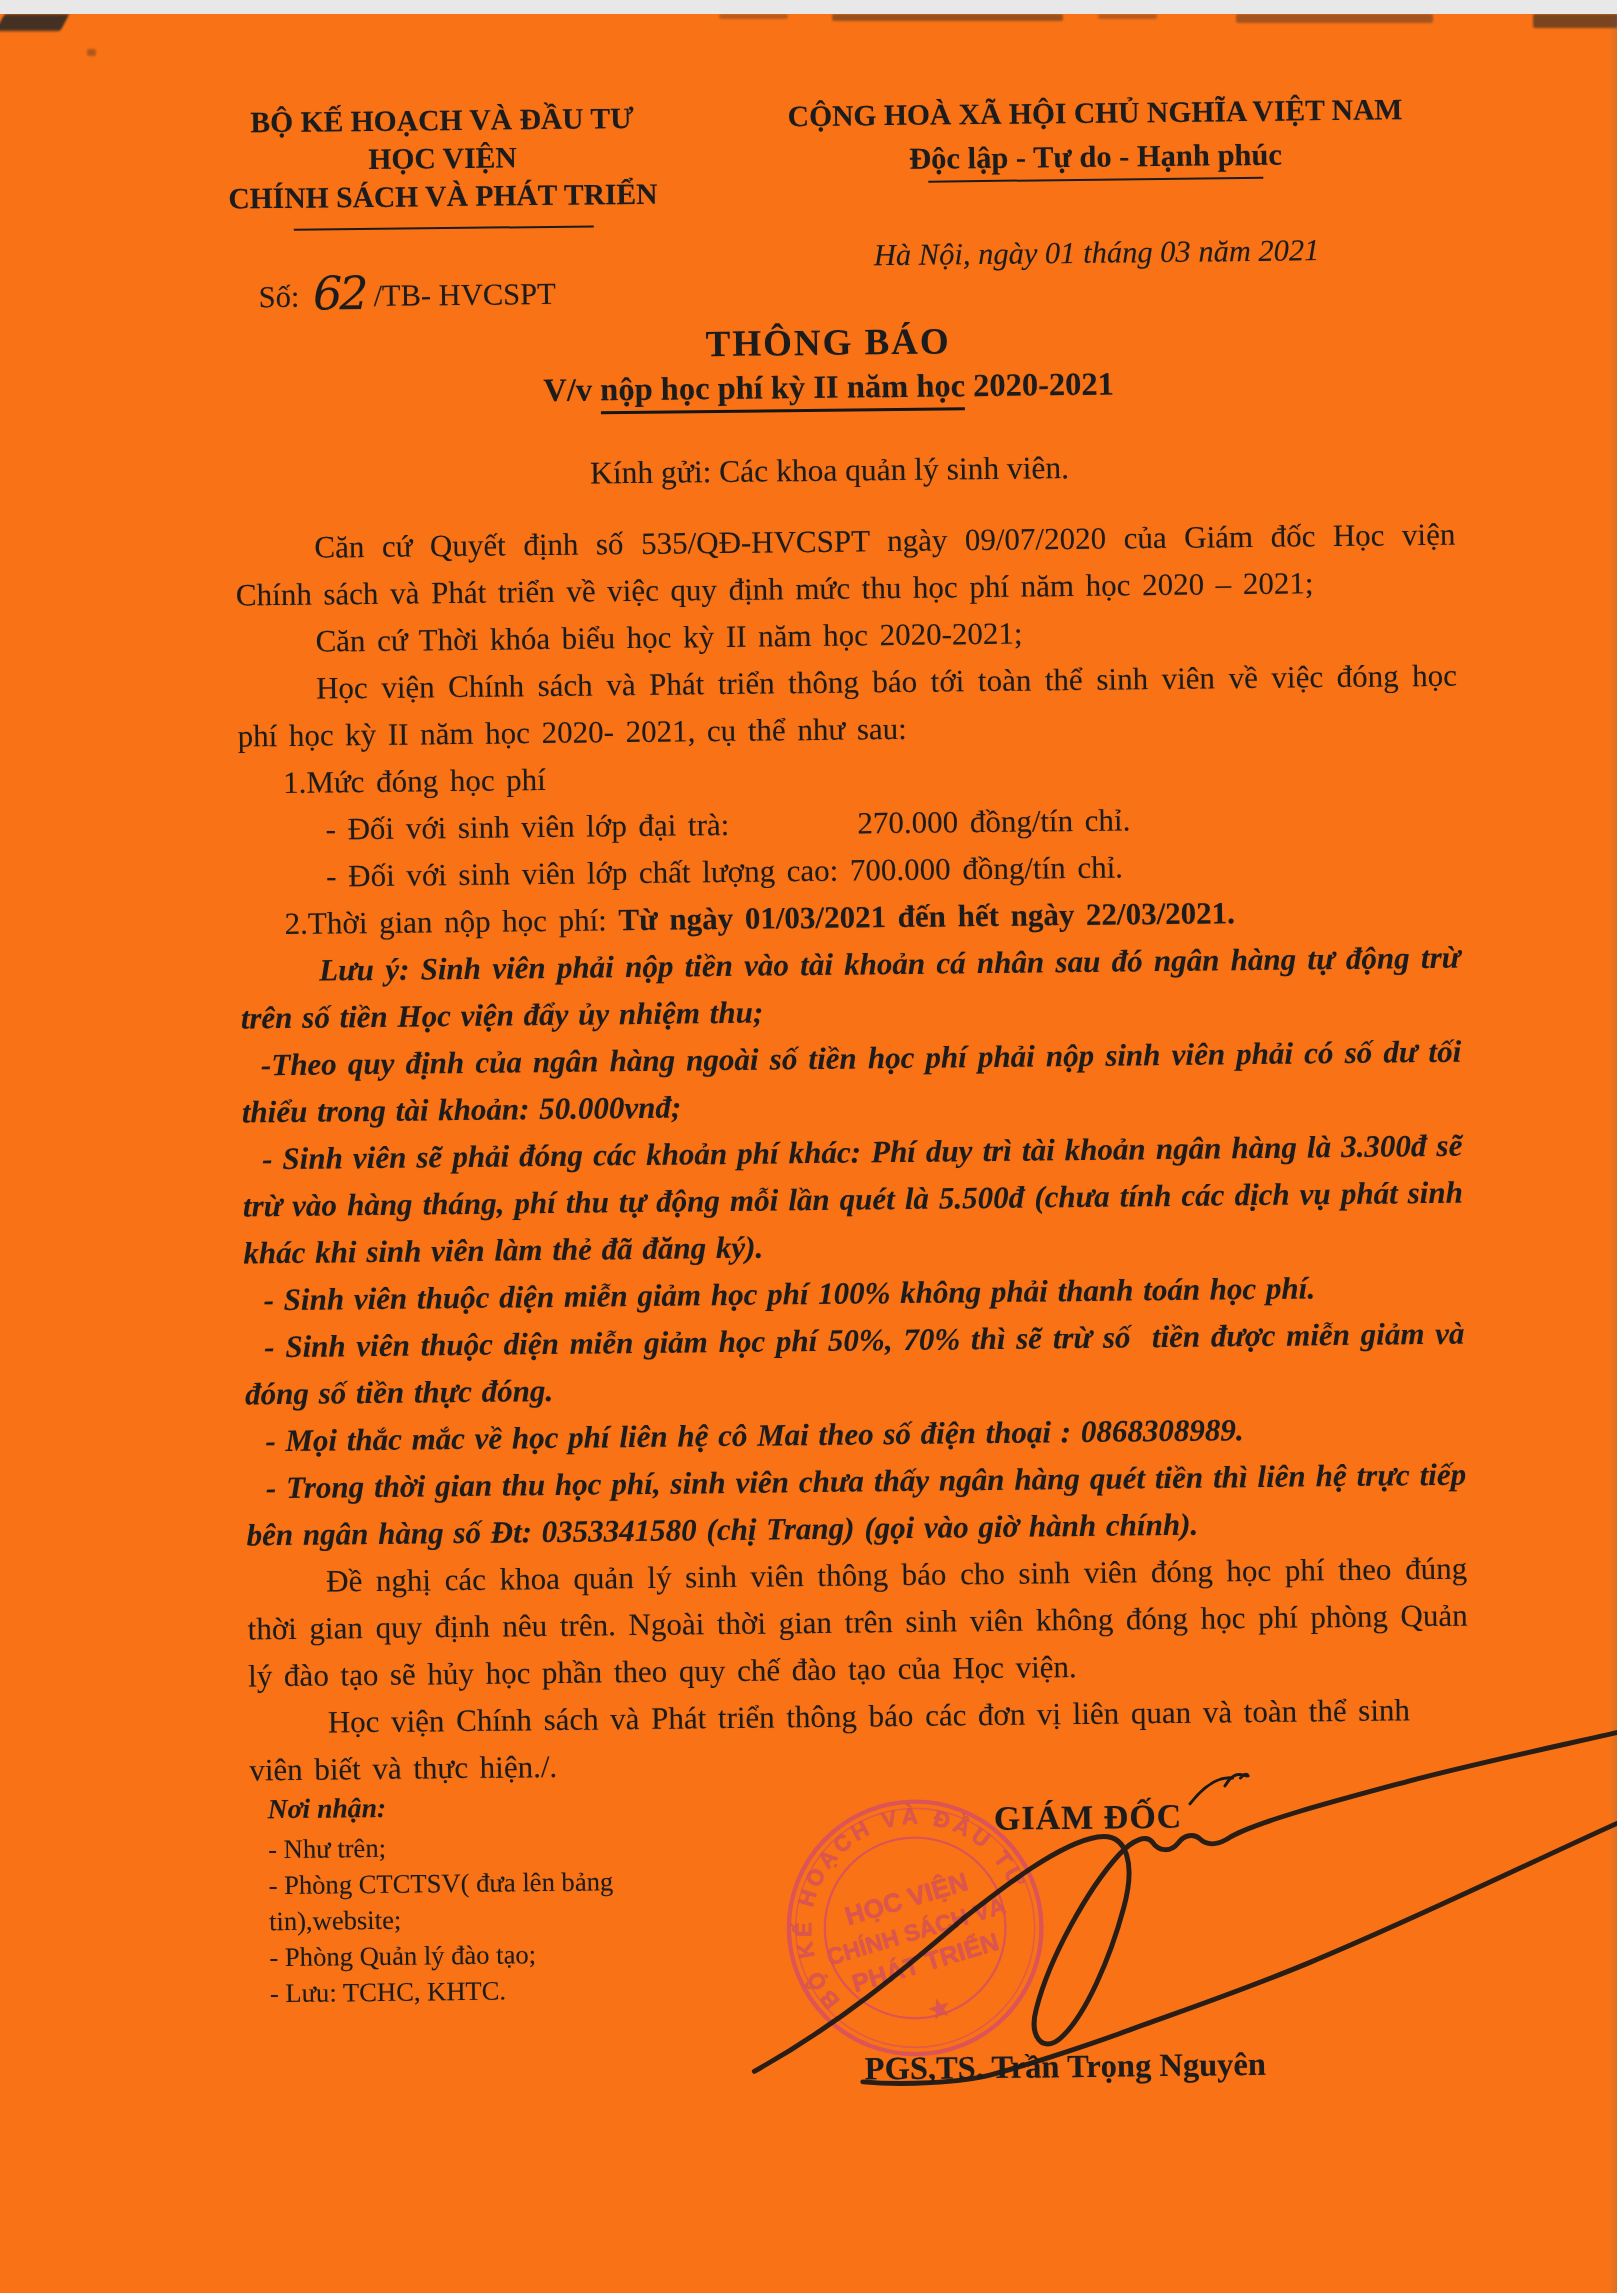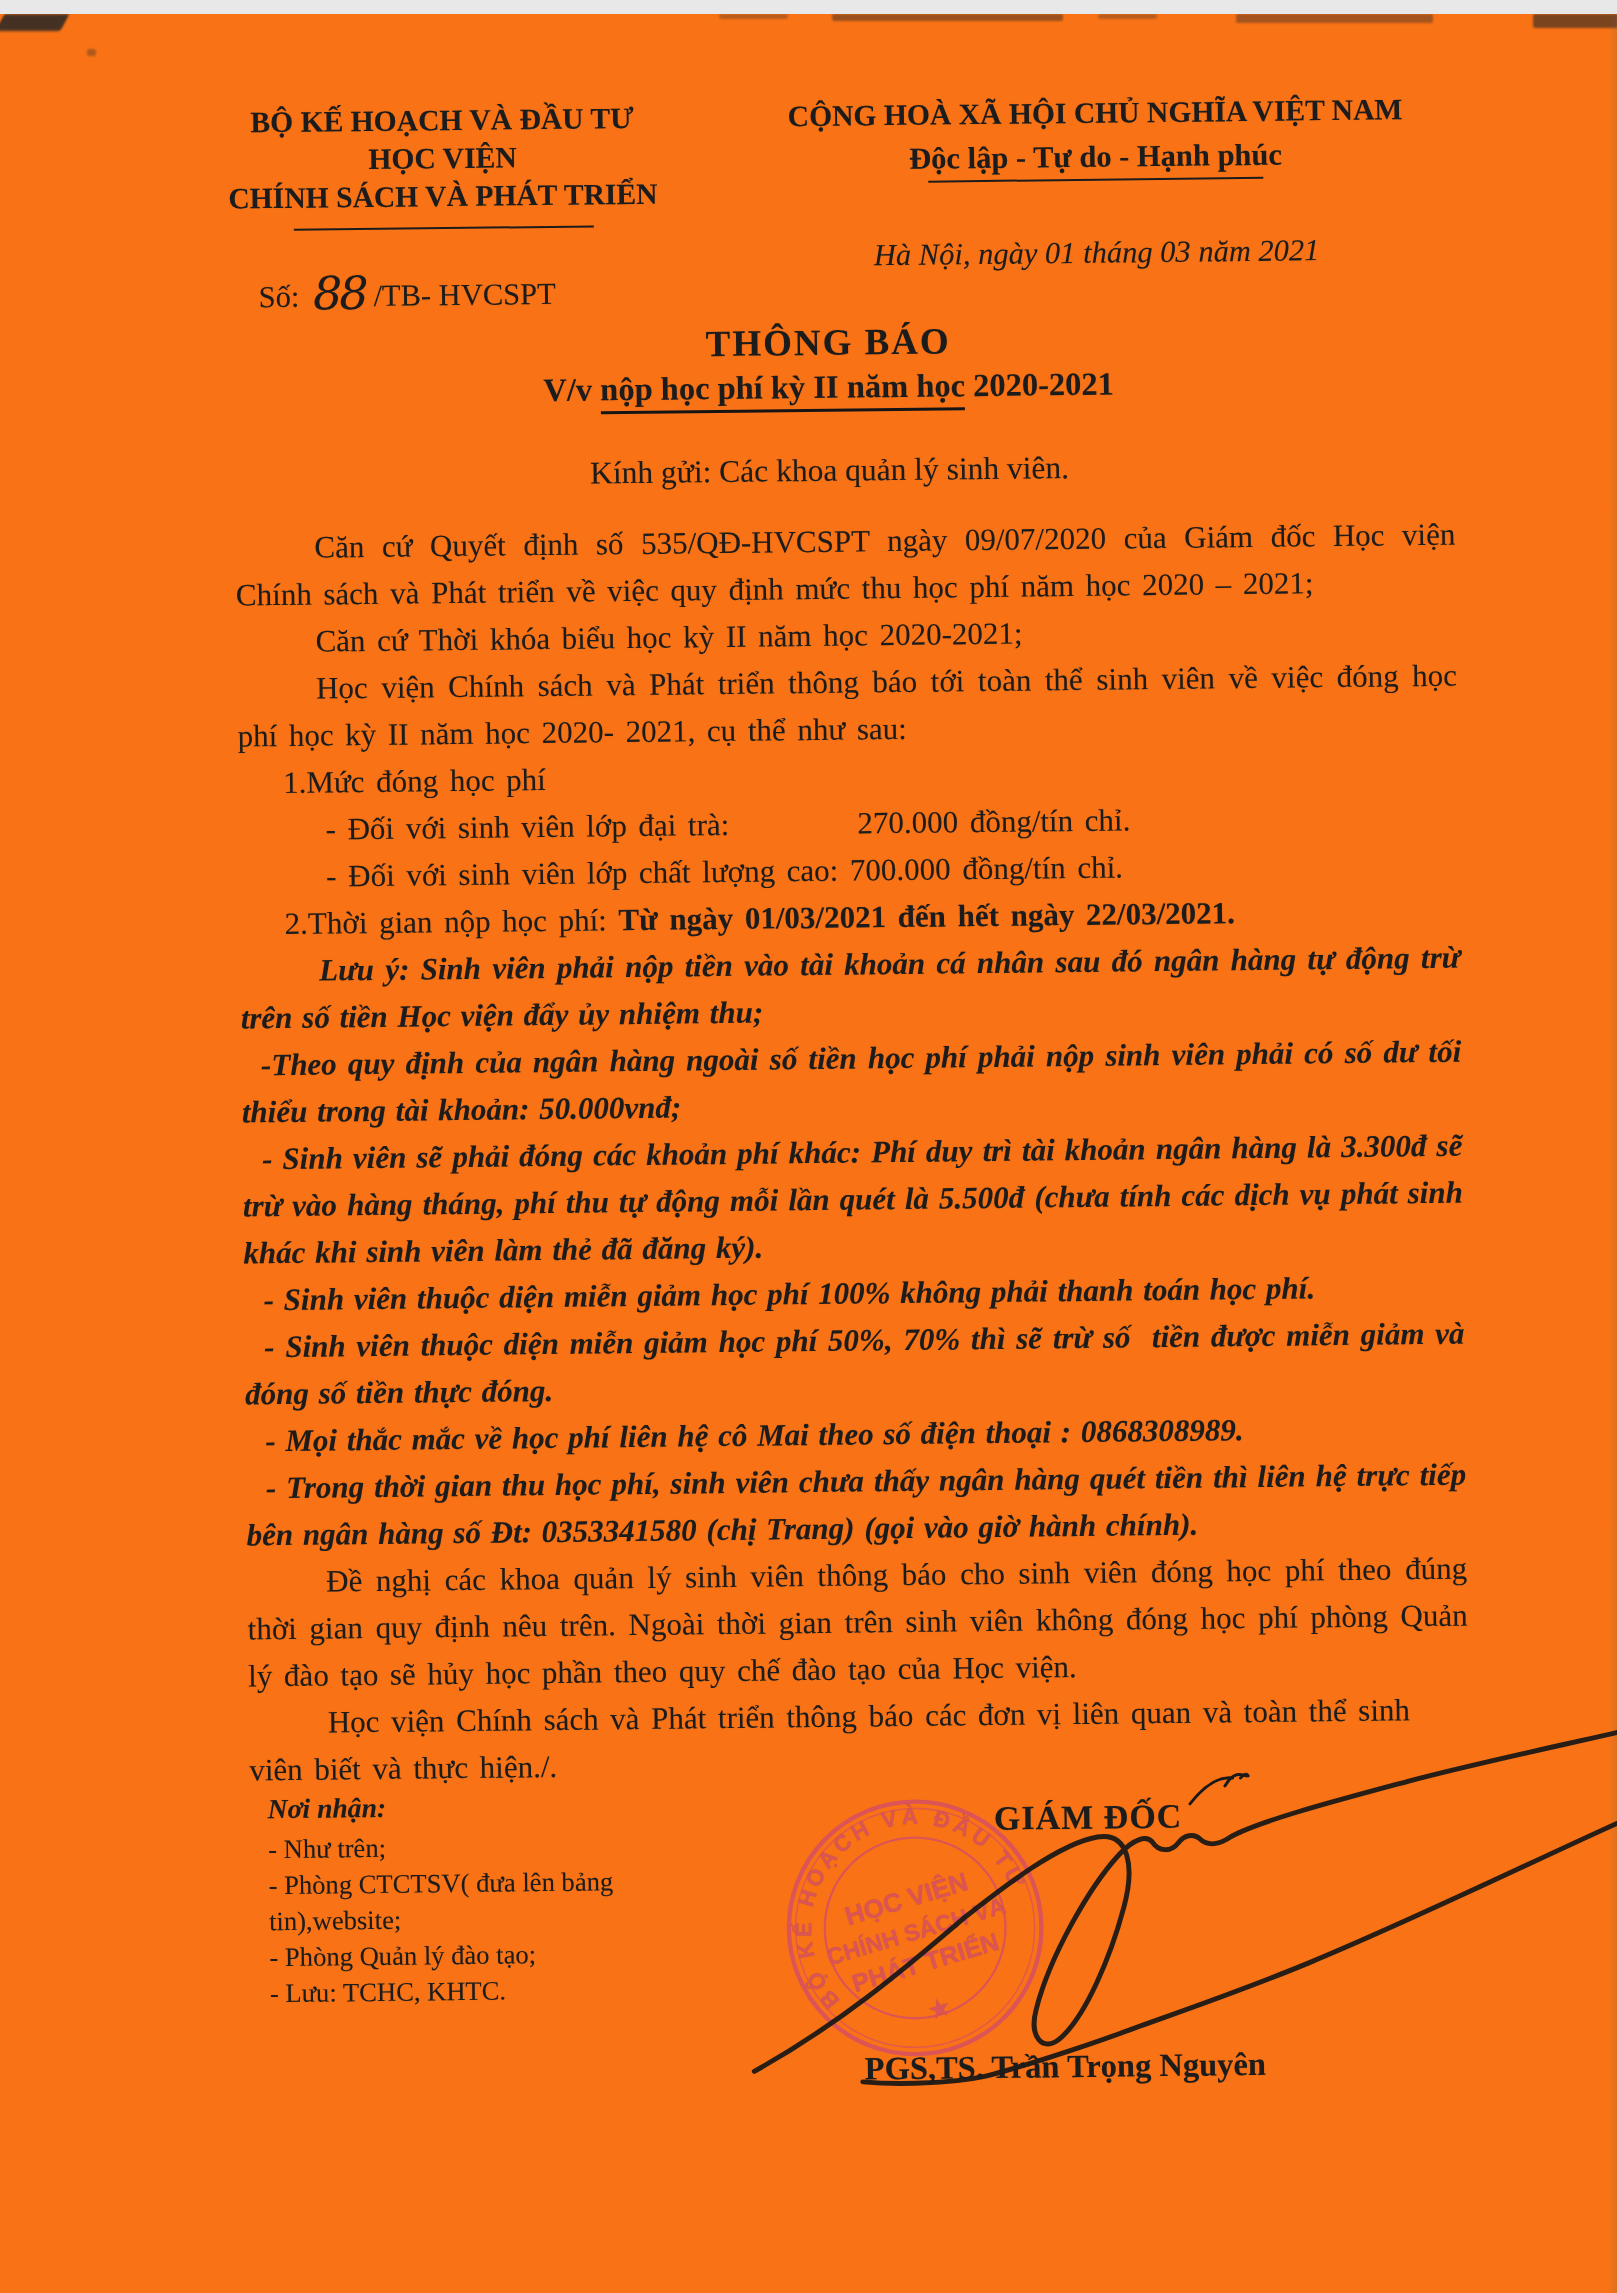--- a/index.html
+++ b/index.html
@@ -73,21 +73,21 @@
   <div class="edge-shade"></div>
 
   <div class="tilt">
 
     <div class="hcol left">
       <div class="h1">BỘ KẾ HOẠCH VÀ ĐẦU TƯ</div>
       <div class="h1">HỌC VIỆN</div>
       <div class="h1">CHÍNH SÁCH VÀ PHÁT TRIỂN</div>
       <div class="rule rule-left"></div>
       <div class="docnum">
-        <span>Số:</span><span class="hand">88</span><span>/TB- HVCSPT</span>
+        <span>Số:</span><span class="hand">62</span><span>/TB- HVCSPT</span>
       </div>
     </div>
 
     <div class="hcol right">
       <div class="h1">CỘNG HOÀ XÃ HỘI CHỦ NGHĨA VIỆT NAM</div>
       <div class="h2">Độc lập - Tự do - Hạnh phúc</div>
       <div class="rule rule-right"></div>
       <div class="dateline">Hà Nội, ngày 01 tháng 03 năm 2021</div>
     </div>
 

